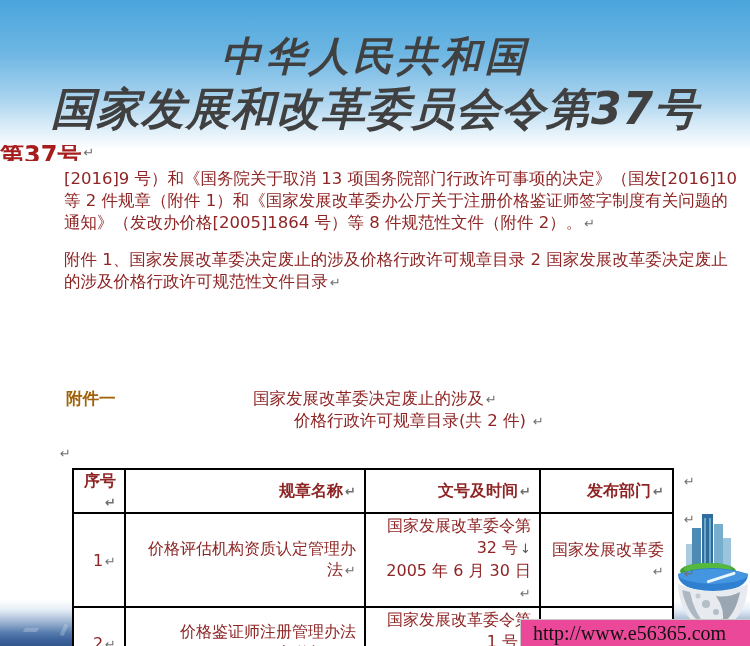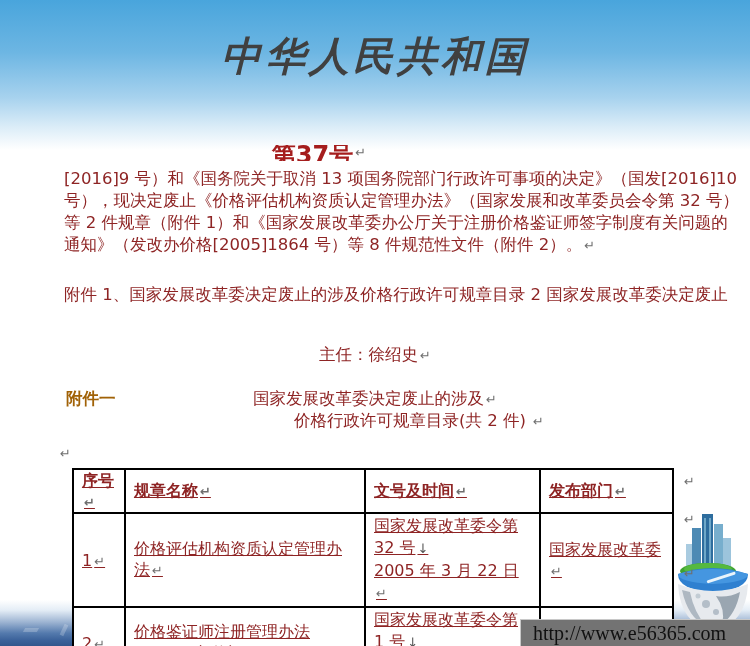--- a/index.html
+++ b/index.html
@@ -11,91 +11,91 @@
   
   .banner{
     position:absolute;top:0;left:0;width:750px;height:150px;
     background:linear-gradient(to bottom,#49a5dc 0%,#6db6e3 35%,#a7d2ee 65%,#dcedf8 85%,#ffffff 100%);
   }
   
   .title-wrap{position:absolute;top:30px;left:0;width:750px;text-align:center;color:#404040;}
   .title-line1{font-size:40px;line-height:52px;font-weight:bold;font-style:italic;letter-spacing:4px;}
   .title-line2{font-size:44px;line-height:54px;font-weight:bold;font-style:italic;letter-spacing:1px;}
   
-  .clip-frag{position:absolute;top:145px;left:16px;width:606px;height:16px;overflow:hidden;text-align:center;}
+  .clip-frag{position:absolute;top:145px;left:0;width:606px;height:16px;overflow:hidden;}
   .clip-frag .frag-inner{display:inline-block;margin-top:-13px;font-size:24px;font-weight:bold;color:#a51d1d;}
   .clip-frag .pm{vertical-align:6px;}
   
   .body-text{position:absolute;top:168px;left:64px;width:640px;color:#8e2424;font-size:16.5px;}
   .bline{line-height:22px;white-space:nowrap;}
   .bline.indent{text-indent:62px;}
-  .bline.gap{margin-top:27px;}
+  .bline.gap{margin-top:14px;}
   .center-line{position:absolute;left:0;width:750px;text-align:center;color:#8e2424;font-size:16.5px;line-height:22px;white-space:nowrap;}
   .att-label{position:absolute;left:66px;color:#a16207;font-size:16.5px;font-weight:bold;line-height:22px;}
   
   .pm{color:#6f6f6f;font-size:13px;margin-left:2px;}
   .lb{color:#555;font-size:13px;margin-left:2px;}
   
   .doc-table{position:absolute;top:468px;left:72px;border-collapse:collapse;background:#fff;z-index:3;}
   .doc-table th,.doc-table td{
     border:2px solid #000;color:#8e2424;font-size:16px;
-    padding:1px 8px;text-align:left;vertical-align:middle;text-decoration:underline;
+    padding:1px 8px;text-align:right;vertical-align:middle;
   }
   .doc-table th{font-weight:bold;height:24px;}
   .row1 td{height:47px;}
   .row2 td{height:51px;}
   .cell-line{line-height:22px;}
   .outer-mark{position:absolute;color:#6f6f6f;font-size:13px;z-index:3;}
   
   .sea{
     position:absolute;left:0;top:600px;width:750px;height:46px;
     background:linear-gradient(to bottom,#ffffff 0%,#e4edf6 22%,#9db4d2 48%,#547aad 72%,#3a6199 88%,#31568c 100%);
     z-index:1;
   }
   .sea .ghost{position:absolute;background:rgba(255,255,255,0.22);}
   
   .globe{position:absolute;left:676px;top:492px;width:74px;height:146px;z-index:2;}
   
   .url-box{
     position:absolute;left:520px;top:619px;width:230px;height:27px;
-    background:#737373;border-top:1px solid #c8c8c8;border-left:1px solid #c8c8c8;
+    background:#ec4899;border-top:1px solid #c8c8c8;border-left:1px solid #c8c8c8;
     z-index:4;display:flex;align-items:center;
   }
   .url-box span{
     font-family:"Liberation Serif",serif;font-size:20px;color:#111;padding-left:12px;
   }
 </style>
 </head>
 <body>
 
 <div class="slide">
 
   <div class="banner"></div>
 
   <div class="title-wrap">
     <div class="title-line1">中华人民共和国</div>
+    <div class="title-line2">国家发展和改革委员会令第37号</div>
   </div>
 
   <div class="clip-frag">
     <span class="frag-inner">第37号</span><span class="pm">↵</span>
   </div>
 
   <div class="body-text">
     <div class="bline">[2016]9 号）和《国务院关于取消 13 项国务院部门行政许可事项的决定》（国发[2016]10</div>
-    <div class="bline">号），现决定废止《价格评估机构资质认定管理办法》（国家发展和改革委员会令第 32 号）</div>
     <div class="bline">等 2 件规章（附件 1）和《国家发展改革委办公厅关于注册价格鉴证师签字制度有关问题的</div>
     <div class="bline">
       <span>通知》（发改办价格[2005]1864 号）等 8 件规范性文件（附件 2）。</span><span class="pm">↵</span>
     </div>
     <div class="bline gap">附件 1、国家发展改革委决定废止的涉及价格行政许可规章目录 2 国家发展改革委决定废止</div>
+    <div class="bline">
+      <span>的涉及价格行政许可规范性文件目录</span><span class="pm">↵</span>
+    </div>
   </div>
 
-  <div class="center-line" style="top:344px;">
-    <span>主任：徐绍史</span><span class="pm">↵</span>
-  </div>
 
   <div class="att-label" style="top:388px;">附件一</div>
   <div class="center-line" style="top:388px;">
     <span>国家发展改革委决定废止的涉及</span><span class="pm">↵</span>
   </div>
   <div class="center-line" style="top:410px;margin-left:44px;">
     <span>价格行政许可规章目录(共 2 件)</span> <span class="pm">↵</span>
   </div>
 
   <span class="outer-mark" style="left:60px;top:446px;">↵</span>
@@ -112,21 +112,21 @@
       <th><span>序号</span><span class="pm">↵</span></th>
       <th><span>规章名称</span><span class="pm">↵</span></th>
       <th><span>文号及时间</span><span class="pm">↵</span></th>
       <th><span>发布部门</span><span class="pm">↵</span></th>
     </tr>
     <tr class="row1">
       <td><span>1</span><span class="pm">↵</span></td>
       <td><span>价格评估机构资质认定管理办法</span><span class="pm">↵</span></td>
       <td>
         <div class="cell-line"><span>国家发展改革委令第 32 号</span><span class="lb">↓</span></div>
-        <div class="cell-line"><span>2005 年 3 月 22 日</span><span class="pm">↵</span></div>
+        <div class="cell-line"><span>2005 年 6 月 30 日</span><span class="pm">↵</span></div>
       </td>
       <td><span>国家发展改革委</span><span class="pm">↵</span></td>
     </tr>
     <tr class="row2">
       <td><span>2</span><span class="pm">↵</span></td>
       <td><span>价格鉴证师注册管理办法（2008 年修订）</span><span class="pm">↵</span></td>
       <td>
         <div class="cell-line"><span>国家发展改革委令第 1 号</span><span class="lb">↓</span></div>
         <div class="cell-line"><span>2008 年 8 月 2 日</span><span class="pm">↵</span></div>
       </td>

